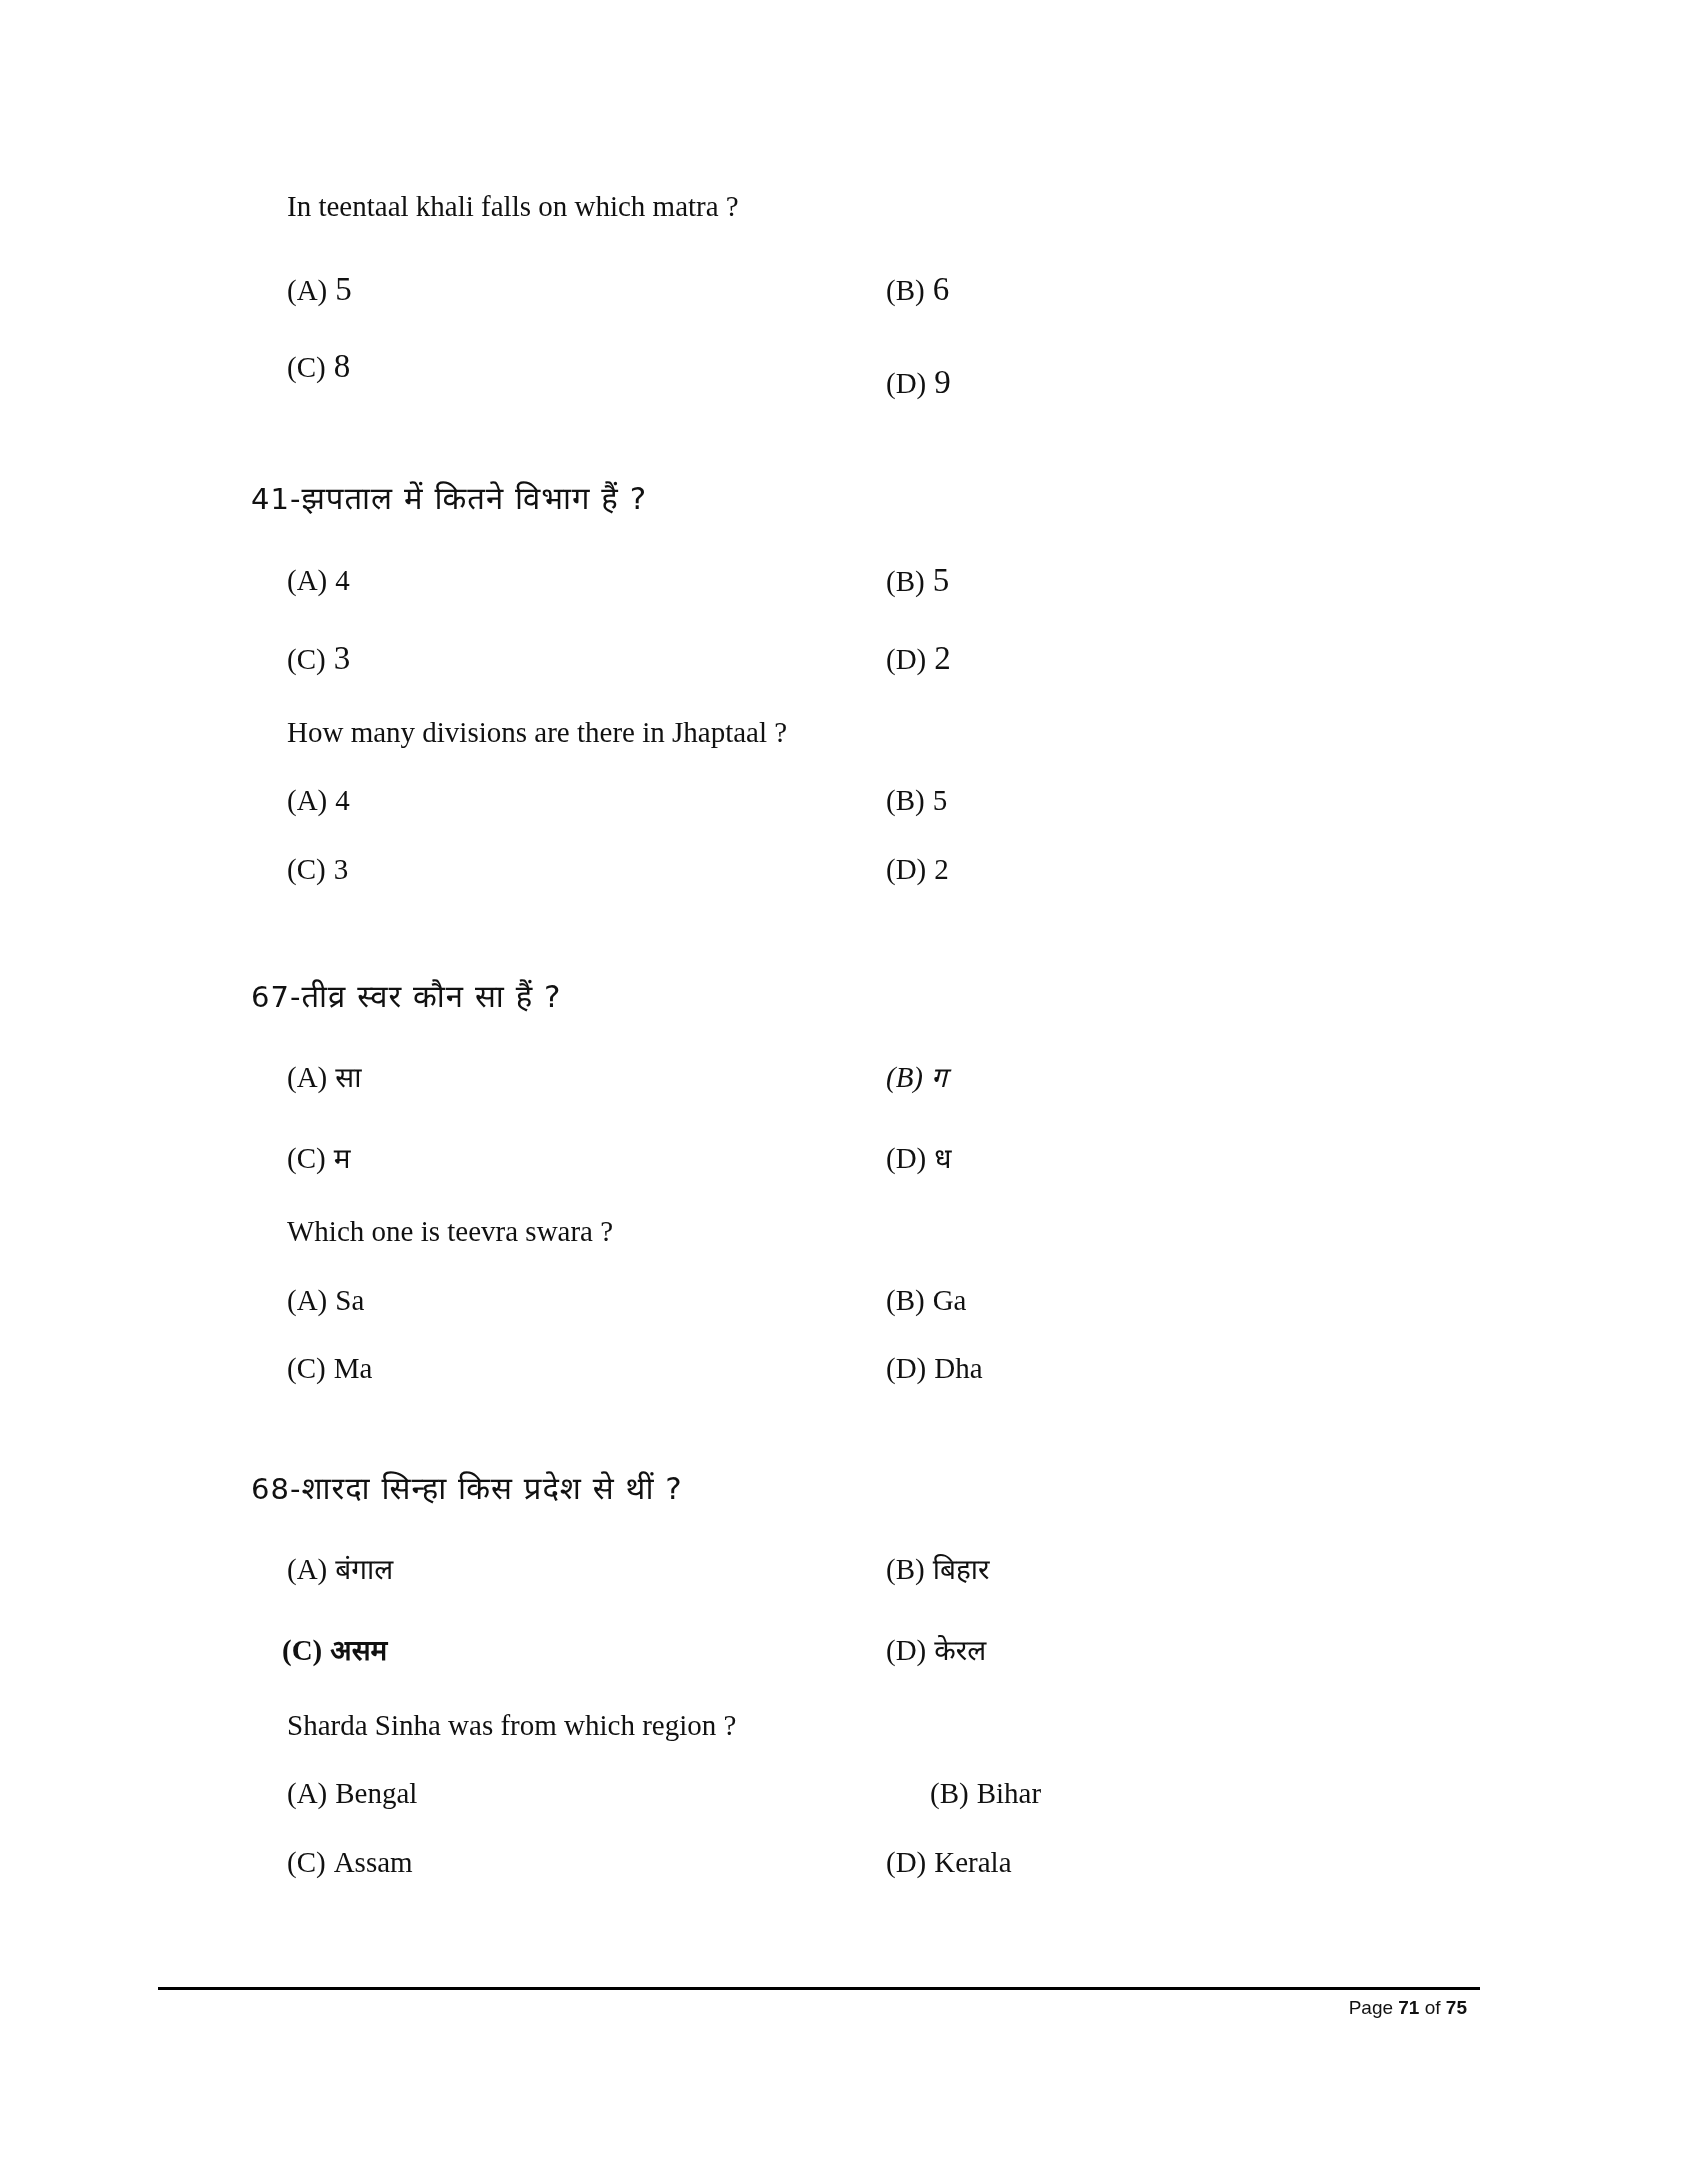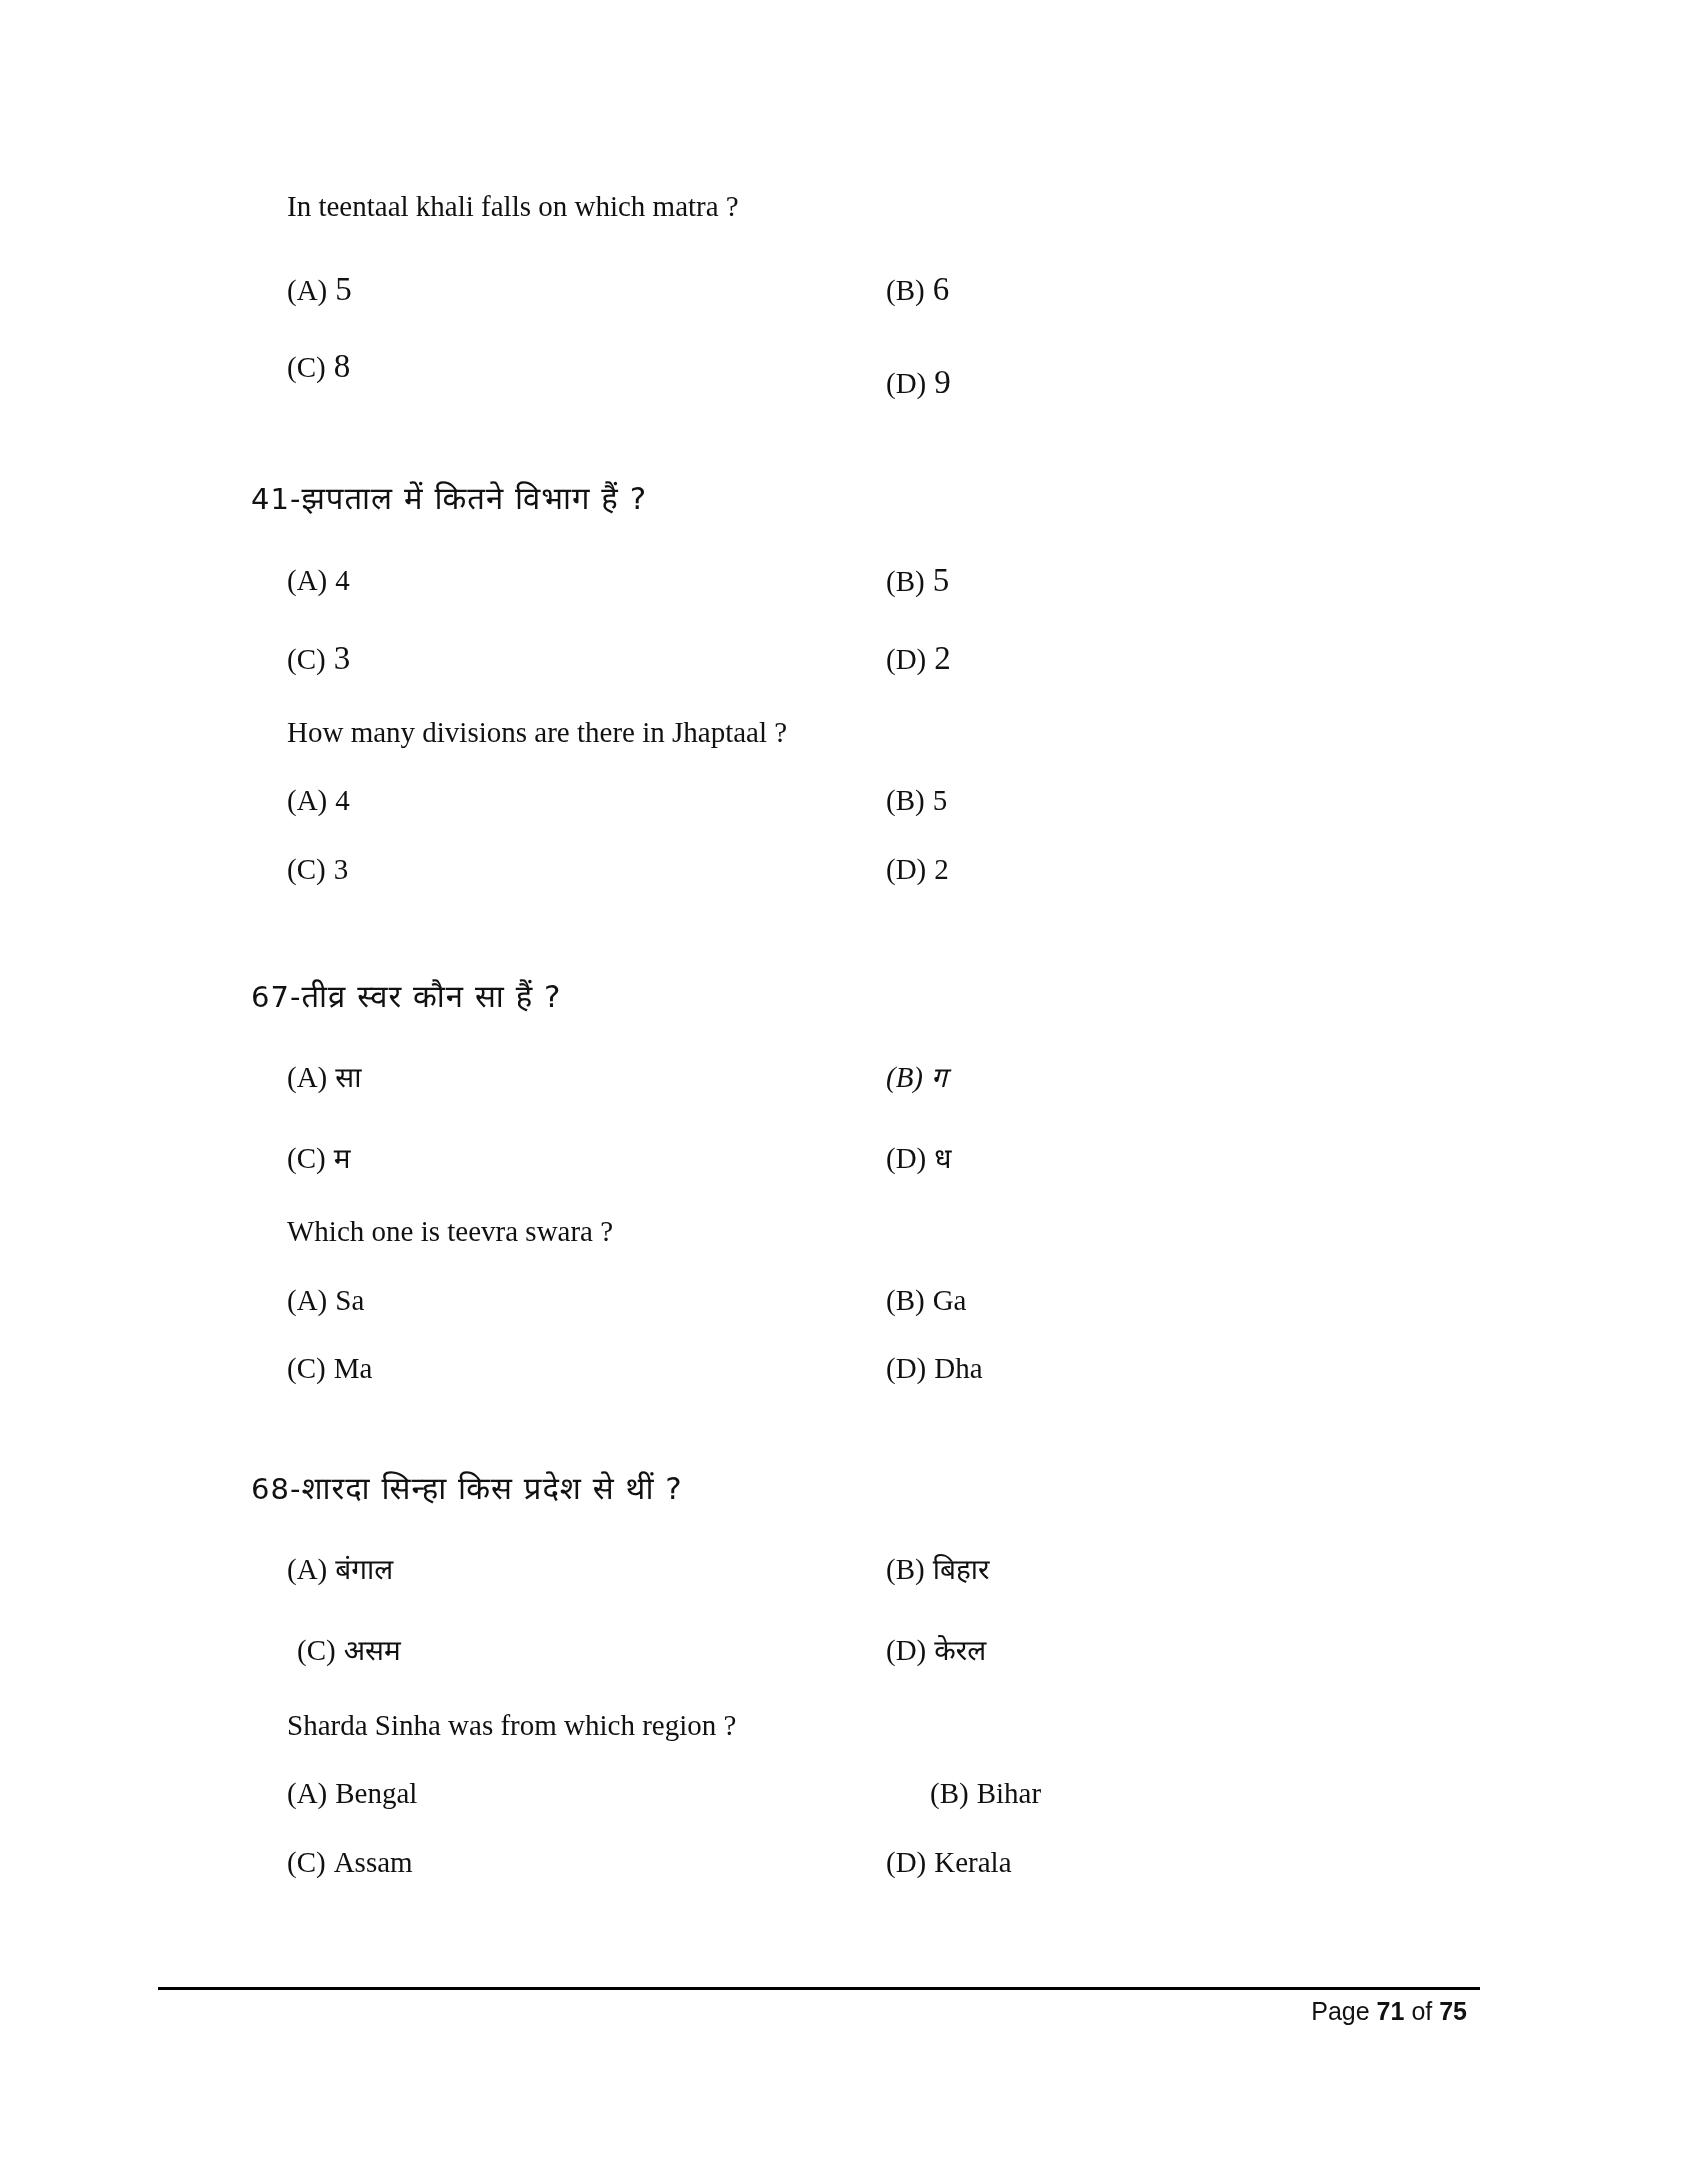--- a/index.html
+++ b/index.html
@@ -7,21 +7,21 @@
          font-family:"Liberation Serif", "DejaVu Serif", serif; }
   .line { position:absolute; white-space:nowrap; line-height:1; transform:translateY(-50%); }
   .en { font-size:29px; }
   .hi { font-size:31px; font-family:"DejaVu Sans", "Liberation Serif", serif; letter-spacing:1px; }
   .opt { font-size:29px; }
   .opt .lbl { margin-right:8px; }
   .opt .val-big { font-size:33px; }
   .opt .val-hi { font-family:"DejaVu Sans", serif; font-size:28px; }
   .rule { position:absolute; left:158px; top:1987px; width:1322px; height:3px; background:#000; }
   .footer { position:absolute; right:216px; top:1997px; font-family:"Liberation Sans", "DejaVu Sans", sans-serif;
-            font-size:25px; color:#111; }
+            font-size:19px; color:#111; }
   .footer b { font-weight:bold; }
 </style>
 </head>
 <body>
 
 <div class="line en" style="left:287px; top:206px;">In teentaal khali falls on which matra ?</div>
 <div class="line opt" style="left:287px; top:289px;"><span class="lbl">(A)</span><span class="val-big">5</span></div>
 <div class="line opt" style="left:886px; top:289px;"><span class="lbl">(B)</span><span class="val-big">6</span></div>
 <div class="line opt" style="left:287px; top:366px;"><span class="lbl">(C)</span><span class="val-big">8</span></div>
 <div class="line opt" style="left:886px; top:382px;"><span class="lbl">(D)</span><span class="val-big">9</span></div>
@@ -44,21 +44,21 @@
 <div class="line opt" style="left:886px; top:1158px;"><span class="lbl">(D)</span><span class="val-hi">ध</span></div>
 <div class="line en" style="left:287px; top:1231px;">Which one is teevra swara ?</div>
 <div class="line opt" style="left:287px; top:1300px;"><span class="lbl">(A)</span><span>Sa</span></div>
 <div class="line opt" style="left:886px; top:1300px;"><span class="lbl">(B)</span><span>Ga</span></div>
 <div class="line opt" style="left:287px; top:1368px;"><span class="lbl">(C)</span><span>Ma</span></div>
 <div class="line opt" style="left:886px; top:1368px;"><span class="lbl">(D)</span><span>Dha</span></div>
 
 <div class="line hi" style="left:251px; top:1488px;"><span class="en">68-</span><span>शारदा सिन्हा किस प्रदेश से थीं ?</span></div>
 <div class="line opt" style="left:287px; top:1569px;"><span class="lbl">(A)</span><span class="val-hi">बंगाल</span></div>
 <div class="line opt" style="left:886px; top:1569px;"><span class="lbl">(B)</span><span class="val-hi">बिहार</span></div>
-<div class="line opt" style="left:297px; top:1650px;"><span class="lbl">(C)</span><span class="val-hi">असम</span></div>
+<div class="line opt" style="left:282px; top:1650px;font-weight:bold;"><span class="lbl">(C)</span><span class="val-hi">असम</span></div>
 <div class="line opt" style="left:886px; top:1650px;"><span class="lbl">(D)</span><span class="val-hi">केरल</span></div>
 <div class="line en" style="left:287px; top:1725px;">Sharda Sinha was from which region ?</div>
 <div class="line opt" style="left:287px; top:1793px;"><span class="lbl">(A)</span><span>Bengal</span></div>
 <div class="line opt" style="left:886px; top:1793px;margin-left:44px;"><span class="lbl">(B)</span><span>Bihar</span></div>
 <div class="line opt" style="left:287px; top:1862px;"><span class="lbl">(C)</span><span>Assam</span></div>
 <div class="line opt" style="left:886px; top:1862px;"><span class="lbl">(D)</span><span>Kerala</span></div>
 
 <div class="rule"></div>
 <div class="footer">
   <span>Page</span>

